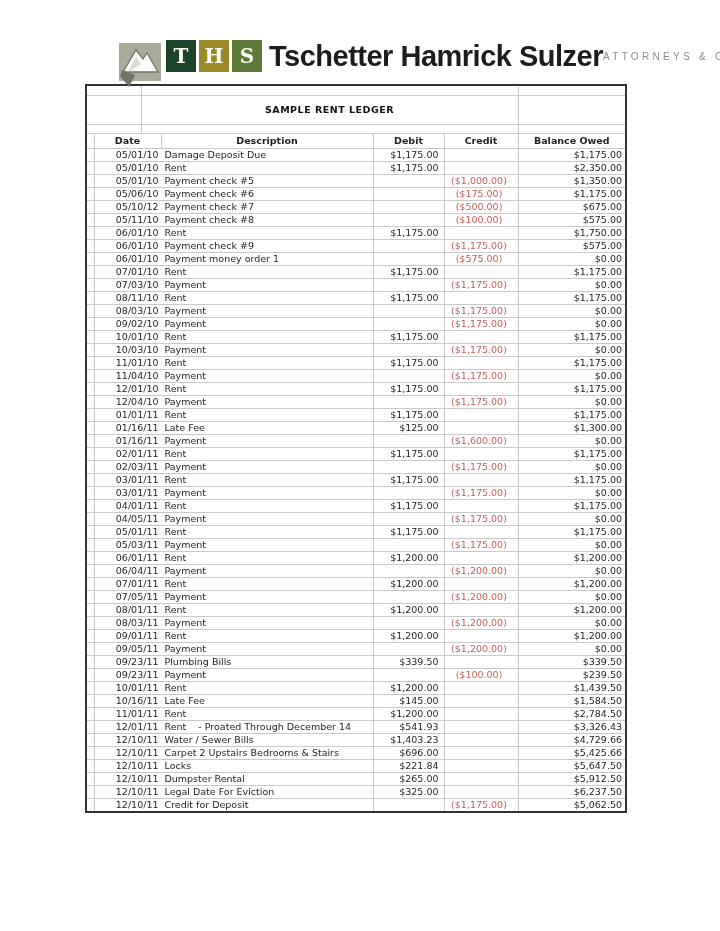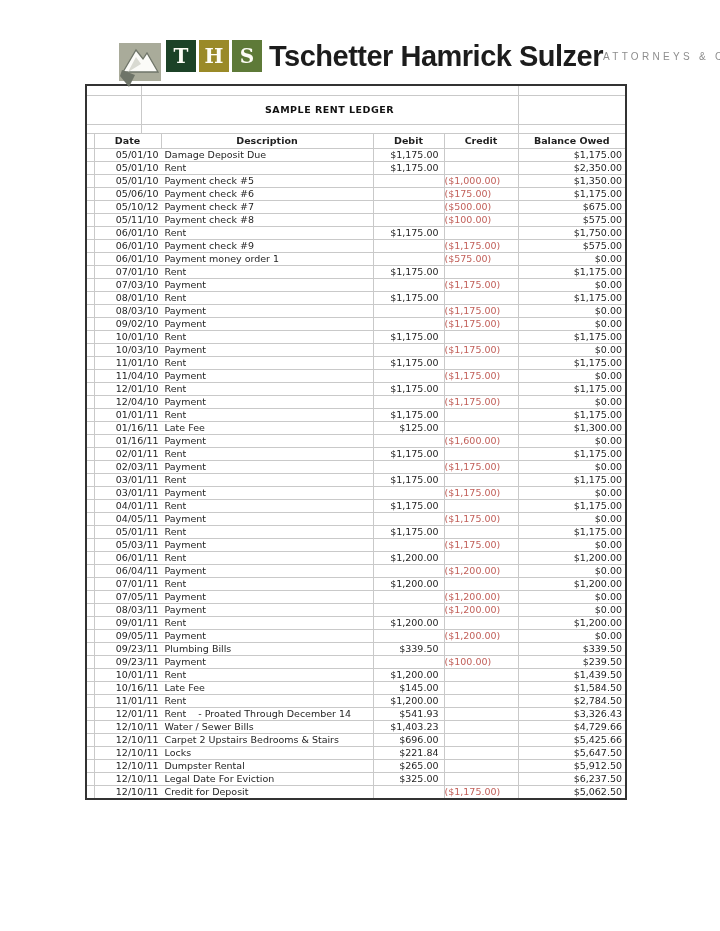--- a/index.html
+++ b/index.html
@@ -27,21 +27,21 @@
   tr.spacer-a td{height:9px;}
   tr.spacer-b td{height:8px;}
   tr.title-row td{height:28px;margin-left:20px;}
   .title-cell{font-size:21px;font-weight:700;letter-spacing:0.5px;text-align:center;color:#111;}
   tr.head td{height:14px;font-weight:700;text-align:center;}
   tr.data td{height:12px;}
   td.c-blank{background:#fff;}
   td.c-date{text-align:right;padding-right:2px;border-right-color:transparent;margin-left:44px;}
   td.c-desc{text-align:left;padding-left:3px;white-space:pre;}
   td.c-debit{text-align:right;padding-right:5px;}
-  td.c-credit{text-align:left;padding-right:4px;color:var(--credit-color,#c2605a);}
+  td.c-credit{text-align:center;padding-right:4px;color:var(--credit-color,#c2605a);}
   td.c-bal{text-align:right;padding-right:3px;}
 </style>
 </head>
 <body>
 
 <div class="page">
 
   <header class="letterhead">
     <div class="tiles">
       <div class="tile tile-mountain" style="background: rgb(169, 171, 154);">
@@ -187,21 +187,21 @@
           <tr class="data">
             <td class="c-blank"></td>
             <td class="c-date" colspan="2">07/03/10</td>
             <td class="c-desc">Payment</td>
             <td class="c-debit"></td>
             <td class="c-credit">($1,175.00)</td>
             <td class="c-bal">$0.00</td>
           </tr>
           <tr class="data">
             <td class="c-blank"></td>
-            <td class="c-date" colspan="2">08/01/10</td>
+            <td class="c-date" colspan="2">08/11/10</td>
             <td class="c-desc">Rent</td>
             <td class="c-debit">$1,175.00</td>
             <td class="c-credit"></td>
             <td class="c-bal">$1,175.00</td>
           </tr>
           <tr class="data">
             <td class="c-blank"></td>
             <td class="c-date" colspan="2">08/03/10</td>
             <td class="c-desc">Payment</td>
             <td class="c-debit"></td>
@@ -379,20 +379,28 @@
           <tr class="data">
             <td class="c-blank"></td>
             <td class="c-date" colspan="2">07/05/11</td>
             <td class="c-desc">Payment</td>
             <td class="c-debit"></td>
             <td class="c-credit">($1,200.00)</td>
             <td class="c-bal">$0.00</td>
           </tr>
           <tr class="data">
             <td class="c-blank"></td>
+            <td class="c-date" colspan="2">08/01/11</td>
+            <td class="c-desc">Rent</td>
+            <td class="c-debit">$1,200.00</td>
+            <td class="c-credit"></td>
+            <td class="c-bal">$1,200.00</td>
+          </tr>
+          <tr class="data">
+            <td class="c-blank"></td>
             <td class="c-date" colspan="2">08/03/11</td>
             <td class="c-desc">Payment</td>
             <td class="c-debit"></td>
             <td class="c-credit">($1,200.00)</td>
             <td class="c-bal">$0.00</td>
           </tr>
           <tr class="data">
             <td class="c-blank"></td>
             <td class="c-date" colspan="2">09/01/11</td>
             <td class="c-desc">Rent</td>

